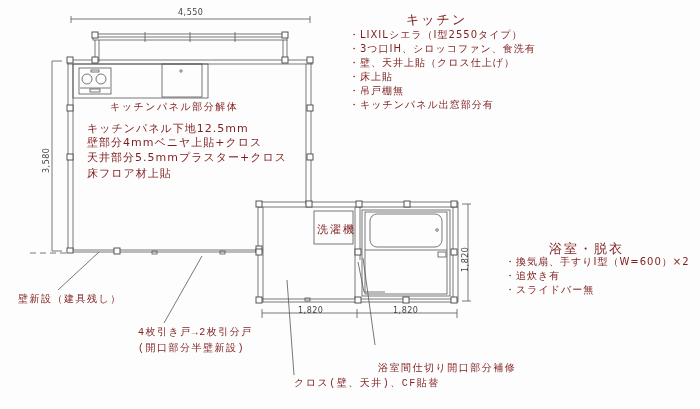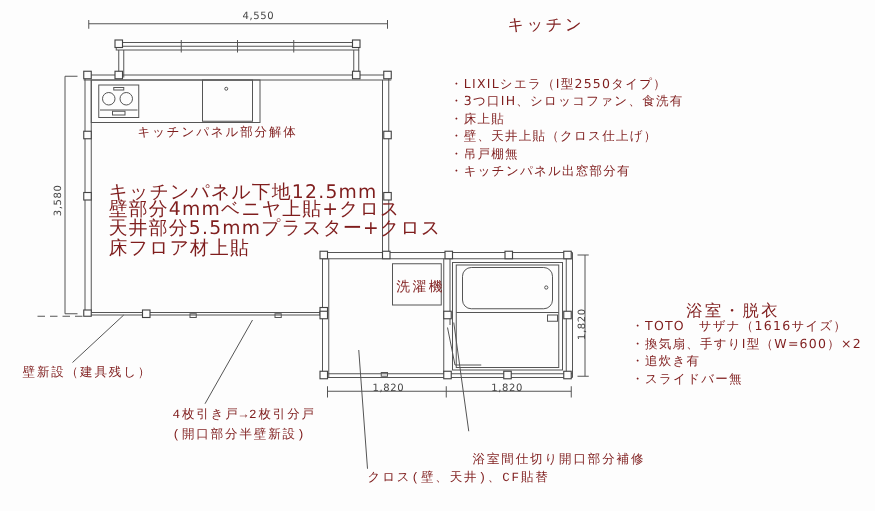--- a/index.html
+++ b/index.html
@@ -4,21 +4,21 @@
 <style>
   html,body{margin:0;padding:0;background:#fdfdfd;}
   body{width:700px;height:409px;position:relative;overflow:hidden;
        font-family:"DejaVu Sans","Liberation Sans",sans-serif;color:#333;}
   svg.plan{position:absolute;left:0;top:0;}
   .txt{position:absolute;white-space:nowrap;color:#7f1d1d;}
   .dim{font-size:8px;color:#444;letter-spacing:0.5px;}
   .title{font-size:13px;letter-spacing:2px;}
   .list{font-size:10px;line-height:14px;letter-spacing:1px;}
   .note{font-size:10px;letter-spacing:1.5px;line-height:16px;font-family:Liberation Mono, monospace;}
-  .notebig{font-size:15px;letter-spacing:1px;line-height:14px;margin-top:24px;}
+  .notebig{font-size:11px;letter-spacing:1px;line-height:14px;}
   .vert{transform:rotate(-90deg);transform-origin:left top;}
   .fixlabel{font-size:11px;letter-spacing:2px;}
 </style>
 </head>
 <body>
 
 <svg class="plan" width="700" height="409" viewBox="0 0 700 409">
   <g stroke="#555" stroke-width="0.8" fill="none">
 
     <line x1="71" y1="19" x2="310" y2="19"></line>
@@ -128,49 +128,48 @@
     <rect x="256" y="249" width="6" height="6"></rect>
     <rect x="355" y="249" width="6" height="6"></rect>
     <rect x="451" y="249" width="6" height="6"></rect>
     <rect x="256" y="297" width="6" height="6"></rect>
     <rect x="355" y="297" width="6" height="6"></rect>
     <rect x="403" y="297" width="6" height="6"></rect>
     <rect x="451" y="297" width="6" height="6"></rect>
   </g>
 </svg>
 
-<div class="txt dim" style="left:194px;top:8px;">4,550</div>
+<div class="txt dim" style="left:178px;top:8px;">4,550</div>
 <div class="txt dim vert" style="left:42px;top:173px;">3,580</div>
 <div class="txt dim" style="left:298px;top:306px;">1,820</div>
 <div class="txt dim" style="left:393px;top:306px;">1,820</div>
 <div class="txt dim vert" style="left:461px;top:272px;">1,820</div>
 
 <div class="txt title" style="left:406px;top:11px;">キッチン</div>
-<div class="txt list" style="left:360px;top:28px;margin-top:33px;">
+<div class="txt list" style="left:349px;top:28px;">
   <div>・LIXILシエラ（I型2550タイプ）</div>
   <div>・3つ口IH、シロッコファン、食洗有</div>
+  <div>・壁、天井上貼（クロス仕上げ）</div>
   <div>・床上貼</div>
-  <div>・壁、天井上貼（クロス仕上げ）</div>
   <div>・吊戸棚無</div>
   <div>・キッチンパネル出窓部分有</div>
 </div>
 
 <div class="txt note" style="left:110px;top:100px;">キッチンパネル部分解体</div>
 <div class="txt notebig" style="left:87px;top:122px;">
   <div>キッチンパネル下地12.5mm</div>
   <div>壁部分4mmベニヤ上貼+クロス</div>
   <div style="margin-top:1px;">天井部分5.5mmプラスター+クロス</div>
   <div style="margin-top:2px;">床フロア材上貼</div>
 </div>
 
 <div class="txt fixlabel" style="left:317px;top:222px;text-align:center;">洗濯機</div>
 
 <div class="txt title" style="left:549px;top:240px;">浴室・脱衣</div>
 <div class="txt list" style="left:505px;top:255px;">
-  <div>・TOTO　サザナ（1616サイズ）</div>
   <div>・換気扇、手すりI型（W=600）×2</div>
   <div>・追炊き有</div>
   <div>・スライドバー無</div>
 </div>
 
 <div class="txt note" style="left:18px;top:292px;">壁新設（建具残し）</div>
 <div class="txt note" style="left:138px;top:325px;text-align:center;">4枚引き戸→2枚引分戸</div>
 <div class="txt note" style="left:138px;top:341px;">(開口部分半壁新設)</div>
 <div class="txt note" style="left:378px;top:361px;">浴室間仕切り開口部分補修</div>
 <div class="txt note" style="left:294px;top:376px;">クロス(壁、天井)、CF貼替</div>

